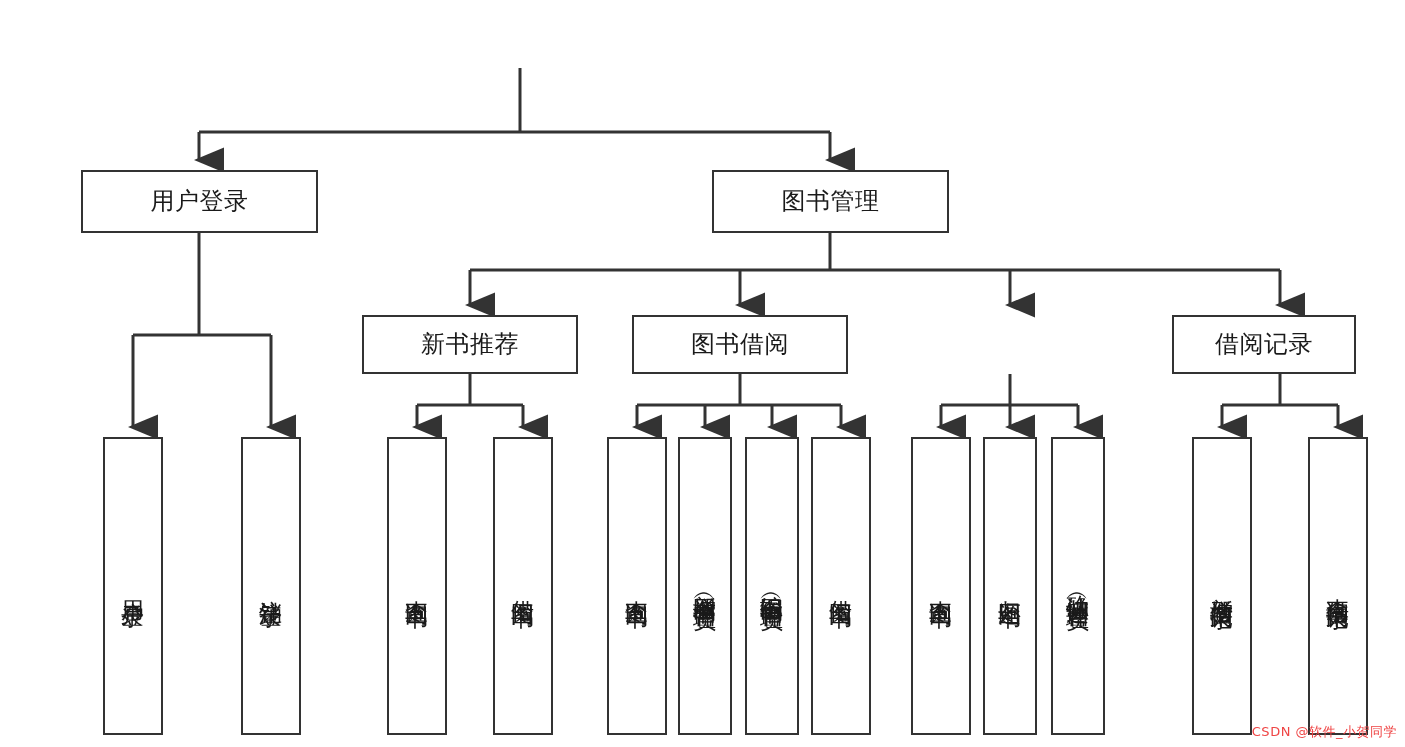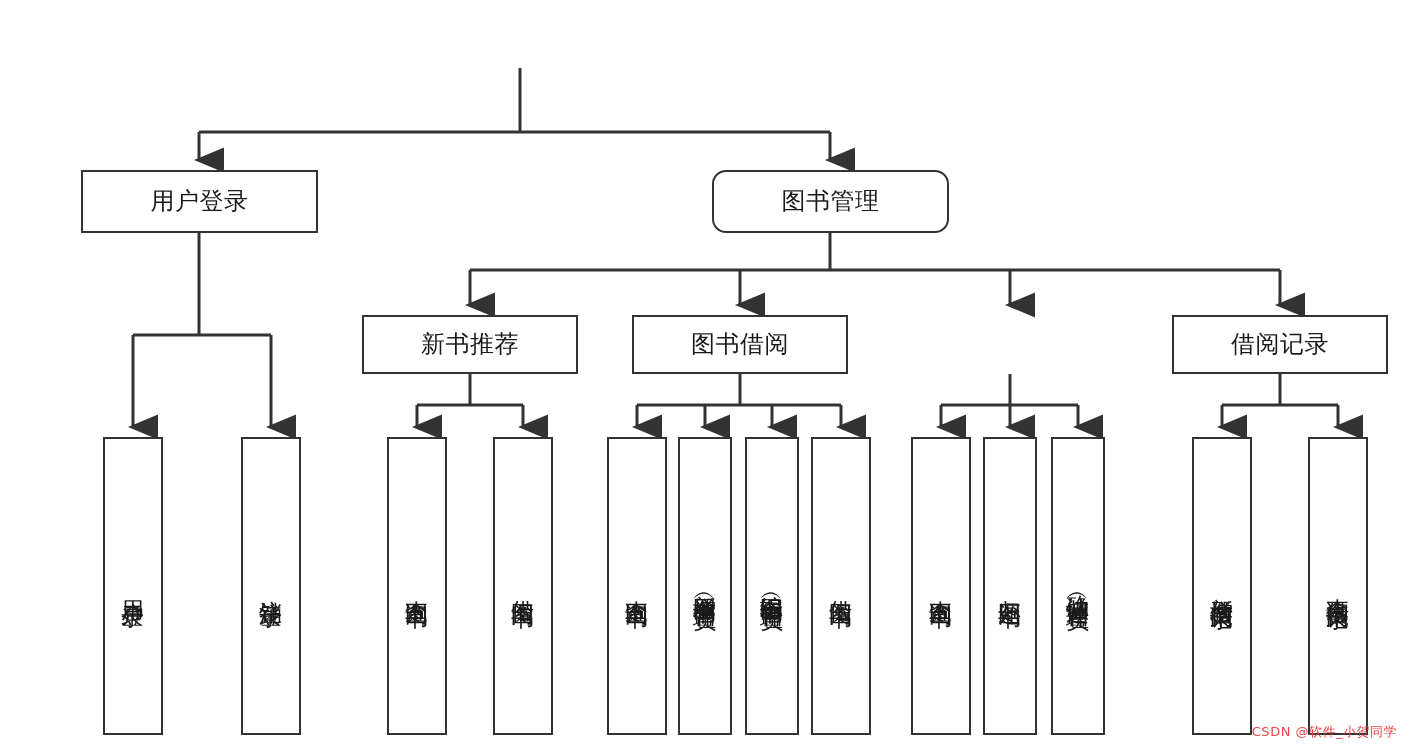--- a/index.html
+++ b/index.html
@@ -120,31 +120,31 @@
       <path d="M 1222 405 L 1338 405"></path>
       <path d="M 1222 405 L 1222 427" marker-end="url(#arrow)"></path>
       <path d="M 1338 405 L 1338 427" marker-end="url(#arrow)"></path>
     </g>
   </svg>
 
 
   <div class="node horizontal" style="left:81px; top:170px; width:237px; height:63px;">
     <span>用户登录</span>
   </div>
-  <div class="node horizontal" style="left:712px; top:170px; width:237px; height:63px;border-radius:14px;">
+  <div class="node horizontal" style="left:712px; top:170px; width:237px; height:63px;">
     <span>图书管理</span>
   </div>
 
   <div class="node horizontal" style="left:632px; top:315px; width:216px; height:59px;">
     <span>图书借阅</span>
   </div>
   <div class="node horizontal" style="left:362px; top:315px; width:216px; height:59px;">
     <span>新书推荐</span>
   </div>
-  <div class="node horizontal" style="left:1172px; top:315px; width:216px; height:59px;">
+  <div class="node horizontal" style="left:1172px; top:315px; width:184px; height:59px;">
     <span>借阅记录</span>
   </div>
 
   <div class="node vertical" style="left:103px; top:437px; width:60px; height:298px;">
     <span class="vlabel">用户登录</span>
   </div>
   <div class="node vertical" style="left:241px; top:437px; width:60px; height:298px;">
     <span class="vlabel">注销登录</span>
   </div>
 

